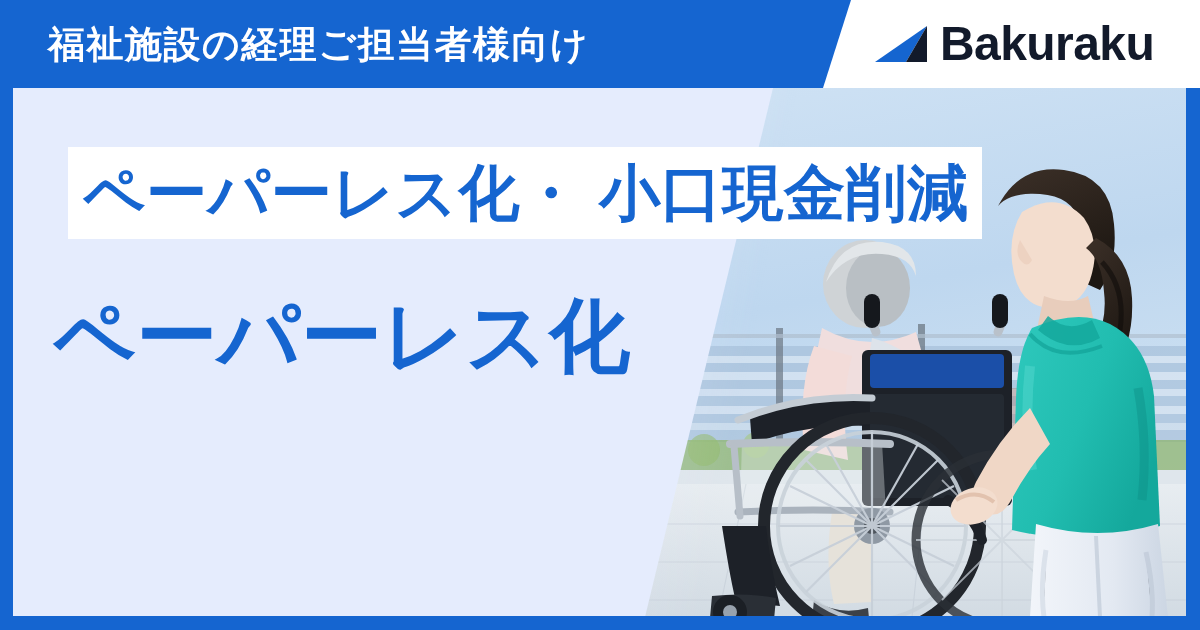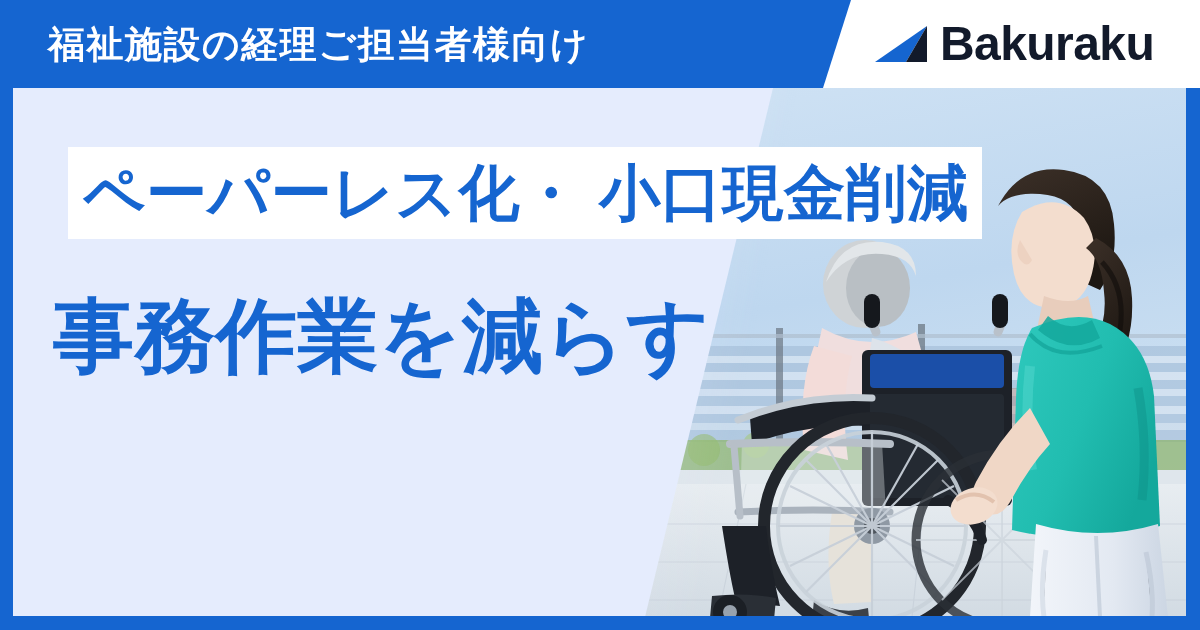--- a/index.html
+++ b/index.html
@@ -350,20 +350,20 @@
     </div>
 
     <div class="diagonal"></div>
     <div class="diagonal-soft"></div>
 
     <div class="subtitle-band">
       <span class="subtitle-text">ペーパーレス化・ 小口現金削減</span>
     </div>
 
     <div class="headline">
-      <div class="headline-line">事務作業を減らす</div>
+      <div class="headline-line">ペーパーレス化</div>
     </div>
   </div>
 
   <div class="frame-left"></div>
   <div class="frame-right"></div>
   <div class="frame-bottom"></div>
 </div>
 
 </body></html>

